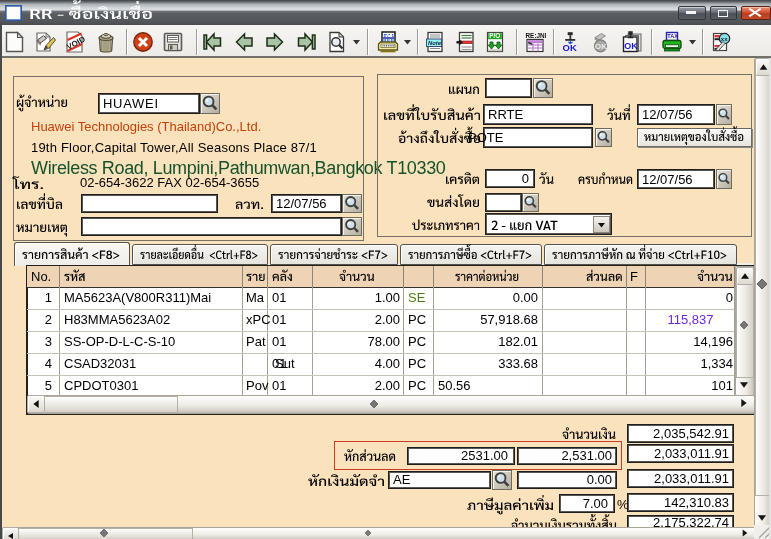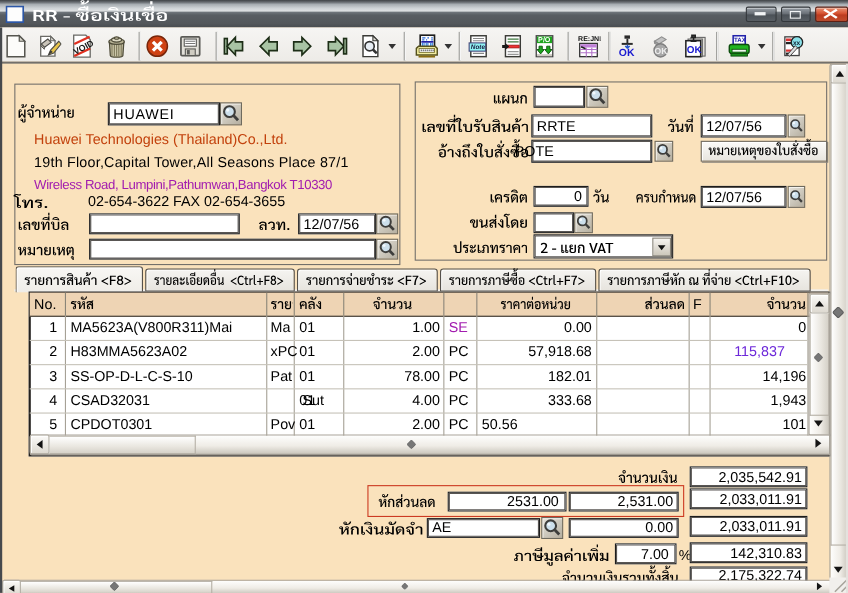--- a/index.html
+++ b/index.html
@@ -187,21 +187,21 @@
 <div style="position:absolute;left:98px;top:93px;width:100px;height:19px;background:#fff;border:1px solid #1d1d1d;box-shadow:inset 0 0 0 1px rgba(48,44,40,0.8);"></div>
 <div class="lt" style="left:103px;top:97.0px;font-size:13px;color:#000;line-height:13px;white-space:pre;letter-spacing:0.7px;">HUAWEI</div>
 <div style="position:absolute;left:200px;top:93px;width:18px;height:19px;background:linear-gradient(135deg,#e5e2da,#b5afa0);border:1px solid #6e6a5e;box-shadow:inset 1px 1px 0 #f6f4ef;">
 <svg width="18" height="19" viewBox="0 0 18 18">
       <circle cx="7.6" cy="7" r="4.9" fill="#ccdfeb" stroke="#3e3e3c" stroke-width="1.9"></circle>
       <line x1="11.3" y1="10.6" x2="15.4" y2="14.8" stroke="#3e3e3c" stroke-width="2.6"></line>
       <circle cx="6" cy="5.6" r="1.4" fill="#f2f8fc"></circle>
     </svg></div>
 <div class="lt" style="left:31px;top:120.0px;font-size:13px;color:#c2410c;line-height:13px;white-space:pre;">Huawei Technologies (Thailand)Co.,Ltd.</div>
 <div class="lt" style="left:31px;top:141.0px;font-size:13px;color:#000;line-height:13px;white-space:pre;letter-spacing:0.2px;">19th Floor,Capital Tower,All Seasons Place 87/1</div>
-<div class="lt" style="left:31px;top:162.0px;font-size:12px;color:#a21caf;line-height:13px;white-space:pre;letter-spacing:-0.35px;">Wireless Road, Lumpini,Pathumwan,Bangkok T10330</div>
+<div class="lt" style="left:31px;top:162.0px;font-size:18px;color:#14532d;line-height:13px;white-space:pre;letter-spacing:-0.35px;">Wireless Road, Lumpini,Pathumwan,Bangkok T10330</div>
 <svg class="tt" style="left:13.0px;top:189px">
     <path d="M4.7 -1.2Q4.7 -0.6 4.3 -0.2Q3.9 0.1 3.2 0.1Q2.6 0.1 2.2 -0.3Q1.8 -0.7 1.8 -1.3V-9.0Q1.8 -9.4 1.4 -9.7Q1.0 -10.0 0.5 -10.2Q-0.1 -10.4 -0.6 -10.5Q-0.6 -11.2 -0.3 -11.7Q-0.0 -12.2 0.4 -12.5Q0.9 -12.7 1.4 -12.7Q1.8 -12.7 2.1 -12.6Q2.4 -12.5 2.8 -12.3Q3.2 -12.1 3.4 -12.1Q3.5 -12.1 3.6 -12.3Q3.8 -12.4 3.8 -12.6L4.7 -12.5Q4.6 -11.9 4.3 -11.5Q4.0 -11.2 3.5 -11.2Q3.3 -11.2 3.0 -11.2Q2.8 -11.3 2.4 -11.4Q2.1 -11.6 1.9 -11.6Q1.7 -11.7 1.5 -11.7Q1.2 -11.7 1.0 -11.5Q0.8 -11.4 0.7 -11.1Q3.1 -10.5 3.1 -9.1V-2.5Q3.2 -2.6 3.3 -2.6Q3.9 -2.6 4.3 -2.2Q4.7 -1.8 4.7 -1.2ZM3.9 -1.2Q3.9 -1.5 3.8 -1.7Q3.6 -1.8 3.3 -1.8Q3.1 -1.8 2.9 -1.7Q2.7 -1.5 2.7 -1.2Q2.7 -1.0 2.9 -0.8Q3.1 -0.6 3.3 -0.6Q3.6 -0.6 3.8 -0.8Q3.9 -1.0 3.9 -1.2Z M12.8 -6.0V0.0H11.5V-6.0Q11.5 -6.6 11.1 -6.6Q10.8 -6.6 10.7 -6.2L8.3 0.0H6.9V-5.0Q6.8 -4.9 6.7 -4.9Q6.1 -4.9 5.7 -5.3Q5.3 -5.7 5.3 -6.3Q5.3 -6.9 5.7 -7.2Q6.1 -7.6 6.7 -7.6Q7.4 -7.6 7.8 -7.2Q8.2 -6.8 8.2 -6.2V-2.9Q8.2 -2.5 8.2 -2.0Q8.1 -1.6 8.1 -1.5L8.5 -3.1L9.7 -6.4Q10.1 -7.6 11.3 -7.6Q12.8 -7.6 12.8 -6.0ZM7.3 -6.3Q7.3 -6.5 7.1 -6.7Q6.9 -6.9 6.7 -6.9Q6.4 -6.9 6.2 -6.7Q6.1 -6.5 6.1 -6.3Q6.1 -6.0 6.2 -5.8Q6.4 -5.7 6.7 -5.7Q6.9 -5.7 7.1 -5.8Q7.3 -6.0 7.3 -6.3Z M15.5 -5.9Q17.0 -5.7 18.0 -5.3Q18.9 -4.8 18.9 -4.1V-1.3Q18.9 -0.7 18.5 -0.3Q18.1 0.1 17.5 0.1Q16.8 0.1 16.4 -0.2Q16.0 -0.6 16.0 -1.2Q16.0 -1.8 16.4 -2.2Q16.8 -2.6 17.4 -2.6Q17.5 -2.6 17.6 -2.5V-3.9Q17.6 -4.3 16.6 -4.6Q15.6 -4.9 14.1 -5.1Q14.1 -6.3 14.6 -7.0Q15.2 -7.6 16.1 -7.6Q16.4 -7.6 16.7 -7.6Q17.0 -7.5 17.4 -7.4Q17.5 -7.3 17.7 -7.3Q18.0 -7.2 18.2 -7.2Q18.3 -7.2 18.5 -7.3Q18.6 -7.5 18.7 -7.7L19.6 -7.4Q19.4 -6.8 19.1 -6.5Q18.8 -6.2 18.4 -6.2Q18.2 -6.2 17.9 -6.2Q17.6 -6.3 17.4 -6.4Q17.1 -6.4 16.8 -6.5Q16.5 -6.6 16.3 -6.6Q16.0 -6.6 15.7 -6.4Q15.5 -6.2 15.5 -5.9ZM18.0 -1.2Q18.0 -1.5 17.8 -1.7Q17.6 -1.8 17.4 -1.8Q17.1 -1.8 16.9 -1.7Q16.8 -1.5 16.8 -1.2Q16.8 -1.0 16.9 -0.8Q17.1 -0.6 17.4 -0.6Q17.6 -0.6 17.8 -0.8Q18.0 -1.0 18.0 -1.2Z M20.9 -0.8Q20.9 -1.2 21.1 -1.5Q21.4 -1.8 21.8 -1.8Q22.2 -1.8 22.4 -1.5Q22.7 -1.2 22.7 -0.8Q22.7 -0.4 22.4 -0.1Q22.2 0.1 21.8 0.1Q21.4 0.1 21.1 -0.1Q20.9 -0.4 20.9 -0.8Z" fill="#000" transform="scale(1.3197 1)"></path>
   </svg>
 <div class="lt" style="left:80px;top:176.0px;font-size:13px;color:#000;line-height:13px;white-space:pre;">02-654-3622 FAX 02-654-3655</div>
 <svg class="tt" style="left:16.0px;top:209px">
     <path d="M3.9 -1.2Q3.9 -0.6 3.5 -0.2Q3.1 0.1 2.5 0.1Q1.8 0.1 1.4 -0.3Q1.0 -0.7 1.0 -1.3V-7.5H2.3V-2.5Q2.4 -2.6 2.5 -2.6Q3.1 -2.6 3.5 -2.2Q3.9 -1.8 3.9 -1.2ZM3.1 -1.2Q3.1 -1.5 3.0 -1.7Q2.8 -1.8 2.5 -1.8Q2.3 -1.8 2.1 -1.7Q1.9 -1.5 1.9 -1.2Q1.9 -1.0 2.1 -0.8Q2.3 -0.6 2.5 -0.6Q2.8 -0.6 3.0 -0.8Q3.1 -1.0 3.1 -1.2Z M10.8 -5.4V0.0H9.5V-3.0Q9.5 -3.5 9.0 -3.9Q8.5 -4.2 7.8 -4.2Q7.2 -4.2 6.7 -3.9Q6.3 -3.6 6.3 -3.0V-2.5Q6.4 -2.6 6.6 -2.6Q7.2 -2.6 7.5 -2.2Q7.9 -1.8 7.9 -1.2Q7.9 -0.6 7.5 -0.2Q7.1 0.1 6.5 0.1Q5.8 0.1 5.4 -0.3Q5.0 -0.7 5.0 -1.3V-3.0Q5.0 -3.7 5.4 -4.1Q5.7 -4.6 6.3 -4.9Q7.0 -5.1 7.7 -5.1Q8.2 -5.1 8.7 -5.0Q9.2 -4.8 9.5 -4.5V-5.4Q9.5 -5.9 9.0 -6.3Q8.6 -6.6 7.7 -6.6Q6.9 -6.6 6.4 -6.3Q5.9 -6.0 5.8 -5.4H4.5Q4.6 -6.4 5.5 -7.0Q6.3 -7.6 7.7 -7.6Q9.1 -7.6 10.0 -7.0Q10.8 -6.4 10.8 -5.4ZM6.6 -1.8Q6.3 -1.8 6.1 -1.7Q6.0 -1.5 6.0 -1.2Q6.0 -1.0 6.1 -0.8Q6.3 -0.6 6.6 -0.6Q6.8 -0.6 7.0 -0.8Q7.1 -1.0 7.1 -1.2Q7.1 -1.5 7.0 -1.7Q6.8 -1.8 6.6 -1.8Z M18.7 -7.5V-1.8Q18.7 -0.8 18.1 -0.4Q17.5 0.1 16.5 0.1Q15.4 0.1 14.9 -0.4Q14.3 -0.8 14.3 -1.8V-3.0Q14.3 -3.4 14.4 -3.6Q14.5 -3.9 14.8 -4.3Q15.1 -4.7 15.2 -5.0Q15.3 -5.3 15.3 -5.7Q15.3 -6.2 15.0 -6.5Q14.7 -6.7 14.2 -6.7Q13.6 -6.7 13.3 -6.5Q13.3 -6.5 13.4 -6.5Q13.9 -6.5 14.3 -6.2Q14.6 -5.8 14.6 -5.3Q14.6 -4.7 14.3 -4.3Q13.9 -4.0 13.3 -4.0Q12.7 -4.0 12.3 -4.4Q11.9 -4.8 11.9 -5.5Q11.9 -6.4 12.5 -7.0Q13.2 -7.6 14.3 -7.6Q15.3 -7.6 15.9 -7.2Q16.5 -6.7 16.5 -5.8Q16.5 -5.4 16.4 -5.0Q16.2 -4.7 16.0 -4.3Q15.8 -3.9 15.7 -3.6Q15.6 -3.4 15.6 -3.0V-1.7Q15.6 -1.3 15.8 -1.1Q16.1 -0.9 16.5 -0.9Q16.9 -0.9 17.2 -1.1Q17.4 -1.3 17.4 -1.7V-7.5ZM13.3 -5.8Q13.1 -5.8 12.9 -5.7Q12.7 -5.5 12.7 -5.3Q12.7 -5.0 12.9 -4.8Q13.1 -4.7 13.3 -4.7Q13.6 -4.7 13.7 -4.8Q13.9 -5.0 13.9 -5.3Q13.9 -5.5 13.7 -5.7Q13.6 -5.8 13.3 -5.8Z M27.3 -6.0V0.0H26.0V-6.0Q26.0 -6.6 25.7 -6.6Q25.3 -6.6 25.2 -6.2L22.8 0.0H21.5V-5.0Q21.4 -4.9 21.2 -4.9Q20.6 -4.9 20.3 -5.3Q19.9 -5.7 19.9 -6.3Q19.9 -6.9 20.3 -7.2Q20.7 -7.6 21.3 -7.6Q22.0 -7.6 22.4 -7.2Q22.8 -6.8 22.8 -6.2V-2.9Q22.8 -2.5 22.7 -2.0Q22.7 -1.6 22.7 -1.5L23.1 -3.1L24.3 -6.4Q24.7 -7.6 25.9 -7.6Q27.3 -7.6 27.3 -6.0ZM21.8 -6.3Q21.8 -6.5 21.7 -6.7Q21.5 -6.9 21.2 -6.9Q21.0 -6.9 20.8 -6.7Q20.6 -6.5 20.6 -6.3Q20.6 -6.0 20.8 -5.8Q21.0 -5.7 21.2 -5.7Q21.5 -5.7 21.7 -5.8Q21.8 -6.0 21.8 -6.3Z M27.4 -8.6Q26.5 -8.9 25.2 -9.1Q23.9 -9.4 22.7 -9.4Q21.9 -9.4 21.3 -9.3Q21.3 -10.4 22.1 -11.0Q22.9 -11.7 24.2 -11.7Q25.4 -11.7 26.2 -11.1V-12.4H27.3V-9.2Q27.4 -8.8 27.4 -8.6ZM26.3 -9.6Q26.0 -10.2 25.4 -10.6Q24.9 -10.9 24.2 -10.9Q23.6 -10.9 23.1 -10.7Q22.7 -10.4 22.5 -10.0Q22.7 -10.0 23.2 -10.0Q24.0 -10.0 24.8 -9.9Q25.6 -9.8 26.3 -9.6Z M26.2 -15.7H27.3V-13.1H26.2Z M35.7 -7.5V-1.7Q35.7 -0.8 35.0 -0.3Q34.3 0.1 32.9 0.1Q31.6 0.1 30.9 -0.3Q30.1 -0.8 30.1 -1.7V-5.0Q30.0 -4.9 29.9 -4.9Q29.3 -4.9 28.9 -5.3Q28.5 -5.7 28.5 -6.3Q28.5 -6.9 28.9 -7.2Q29.3 -7.6 29.9 -7.6Q30.6 -7.6 31.0 -7.2Q31.4 -6.8 31.4 -6.2V-1.8Q31.4 -1.4 31.8 -1.1Q32.2 -0.9 32.9 -0.9Q33.6 -0.9 34.0 -1.1Q34.4 -1.4 34.4 -1.8V-7.5ZM30.5 -6.3Q30.5 -6.5 30.3 -6.7Q30.1 -6.9 29.9 -6.9Q29.6 -6.9 29.4 -6.7Q29.3 -6.5 29.3 -6.3Q29.3 -6.0 29.4 -5.8Q29.6 -5.7 29.9 -5.7Q30.1 -5.7 30.3 -5.8Q30.5 -6.0 30.5 -6.3Z M31.1 -9.4Q30.4 -9.4 29.8 -9.3Q29.8 -10.4 30.6 -11.0Q31.4 -11.7 32.6 -11.7Q34.0 -11.7 34.9 -10.9Q35.7 -10.0 35.8 -8.6Q34.9 -8.9 33.6 -9.1Q32.3 -9.4 31.1 -9.4ZM32.7 -10.9Q32.0 -10.9 31.6 -10.7Q31.1 -10.4 31.0 -10.0Q31.2 -10.0 31.7 -10.0Q32.5 -10.0 33.3 -9.9Q34.1 -9.8 34.7 -9.6Q34.4 -10.2 33.9 -10.6Q33.4 -10.9 32.7 -10.9Z M43.4 -5.4V0.0H42.1V-3.0Q42.1 -3.5 41.6 -3.9Q41.1 -4.2 40.4 -4.2Q39.7 -4.2 39.3 -3.9Q38.9 -3.6 38.9 -3.0V-2.5Q39.0 -2.6 39.1 -2.6Q39.7 -2.6 40.1 -2.2Q40.5 -1.8 40.5 -1.2Q40.5 -0.6 40.1 -0.2Q39.7 0.1 39.0 0.1Q38.4 0.1 38.0 -0.3Q37.6 -0.7 37.6 -1.3V-3.0Q37.6 -3.7 37.9 -4.1Q38.3 -4.6 38.9 -4.9Q39.5 -5.1 40.3 -5.1Q40.8 -5.1 41.3 -5.0Q41.8 -4.8 42.1 -4.5V-5.4Q42.1 -5.9 41.6 -6.3Q41.1 -6.6 40.3 -6.6Q39.5 -6.6 39.0 -6.3Q38.4 -6.0 38.3 -5.4H37.1Q37.2 -6.4 38.0 -7.0Q38.9 -7.6 40.3 -7.6Q41.7 -7.6 42.5 -7.0Q43.4 -6.4 43.4 -5.4ZM39.1 -1.8Q38.9 -1.8 38.7 -1.7Q38.5 -1.5 38.5 -1.2Q38.5 -1.0 38.7 -0.8Q38.9 -0.6 39.1 -0.6Q39.4 -0.6 39.6 -0.8Q39.7 -1.0 39.7 -1.2Q39.7 -1.5 39.6 -1.7Q39.4 -1.8 39.1 -1.8Z" fill="#000" transform="scale(1.0612 1)"></path>
   </svg>
 <div style="position:absolute;left:81px;top:194px;width:135px;height:17px;background:#fff;border:1px solid #1d1d1d;box-shadow:inset 0 0 0 1px rgba(48,44,40,0.8);"></div>
 <svg class="tt" style="left:235.0px;top:209px">
     <path d="M6.7 -5.4V0.0H5.4V-3.0Q5.4 -3.5 4.9 -3.9Q4.4 -4.2 3.7 -4.2Q3.1 -4.2 2.6 -3.9Q2.2 -3.6 2.2 -3.0V-2.5Q2.3 -2.6 2.5 -2.6Q3.1 -2.6 3.4 -2.2Q3.8 -1.8 3.8 -1.2Q3.8 -0.6 3.4 -0.2Q3.0 0.1 2.4 0.1Q1.7 0.1 1.3 -0.3Q0.9 -0.7 0.9 -1.3V-3.0Q0.9 -3.7 1.3 -4.1Q1.6 -4.6 2.2 -4.9Q2.9 -5.1 3.6 -5.1Q4.1 -5.1 4.6 -5.0Q5.1 -4.8 5.4 -4.5V-5.4Q5.4 -5.9 4.9 -6.3Q4.5 -6.6 3.6 -6.6Q2.8 -6.6 2.3 -6.3Q1.8 -6.0 1.7 -5.4H0.4Q0.5 -6.4 1.4 -7.0Q2.2 -7.6 3.6 -7.6Q5.0 -7.6 5.9 -7.0Q6.7 -6.4 6.7 -5.4ZM2.5 -1.8Q2.2 -1.8 2.0 -1.7Q1.9 -1.5 1.9 -1.2Q1.9 -1.0 2.0 -0.8Q2.2 -0.6 2.5 -0.6Q2.7 -0.6 2.9 -0.8Q3.1 -1.0 3.1 -1.2Q3.1 -1.5 2.9 -1.7Q2.7 -1.8 2.5 -1.8Z M13.5 -5.3V-1.3Q13.5 -0.7 13.1 -0.3Q12.6 0.1 12.0 0.1Q11.3 0.1 11.0 -0.2Q10.6 -0.6 10.6 -1.2Q10.6 -1.8 10.9 -2.2Q11.3 -2.6 11.9 -2.6Q12.1 -2.6 12.2 -2.5V-5.2Q12.2 -5.9 11.8 -6.2Q11.4 -6.6 10.7 -6.6Q10.1 -6.6 9.7 -6.2Q9.2 -5.9 9.1 -5.3H7.9Q7.9 -6.4 8.7 -7.0Q9.5 -7.6 10.7 -7.6Q12.0 -7.6 12.7 -7.0Q13.5 -6.4 13.5 -5.3ZM12.5 -1.2Q12.5 -1.5 12.3 -1.7Q12.2 -1.8 11.9 -1.8Q11.6 -1.8 11.5 -1.7Q11.3 -1.5 11.3 -1.2Q11.3 -1.0 11.5 -0.8Q11.6 -0.6 11.9 -0.6Q12.2 -0.6 12.3 -0.8Q12.5 -1.0 12.5 -1.2Z M22.1 -6.0V0.0H20.8V-6.0Q20.8 -6.6 20.4 -6.6Q20.1 -6.6 20.0 -6.2L17.6 0.0H16.3V-5.0Q16.1 -4.9 16.0 -4.9Q15.4 -4.9 15.0 -5.3Q14.7 -5.7 14.7 -6.3Q14.7 -6.9 15.0 -7.2Q15.4 -7.6 16.1 -7.6Q16.7 -7.6 17.1 -7.2Q17.6 -6.8 17.6 -6.2V-2.9Q17.6 -2.5 17.5 -2.0Q17.5 -1.6 17.5 -1.5L17.8 -3.1L19.0 -6.4Q19.5 -7.6 20.6 -7.6Q22.1 -7.6 22.1 -6.0ZM16.6 -6.3Q16.6 -6.5 16.4 -6.7Q16.3 -6.9 16.0 -6.9Q15.7 -6.9 15.6 -6.7Q15.4 -6.5 15.4 -6.3Q15.4 -6.0 15.6 -5.8Q15.7 -5.7 16.0 -5.7Q16.3 -5.7 16.4 -5.8Q16.6 -6.0 16.6 -6.3Z M23.8 -0.8Q23.8 -1.2 24.1 -1.5Q24.3 -1.8 24.8 -1.8Q25.2 -1.8 25.4 -1.5Q25.6 -1.2 25.6 -0.8Q25.6 -0.4 25.4 -0.1Q25.2 0.1 24.8 0.1Q24.3 0.1 24.1 -0.1Q23.8 -0.4 23.8 -0.8Z" fill="#000" transform="scale(1.0957 1)"></path>
@@ -375,21 +375,21 @@
   </svg>
 <div class="lt" style="left:630px;top:270.0px;font-size:13px;color:#000;line-height:13px;white-space:pre;">F</div>
 <svg class="tt" style="left:697.3px;top:281px">
     <path d="M2.8 -1.0 2.6 -2.3Q2.4 -2.3 2.2 -2.3Q1.6 -2.3 1.3 -2.6Q0.9 -2.9 0.9 -3.5Q0.9 -4.0 1.3 -4.3Q1.7 -4.7 2.2 -4.7Q2.7 -4.7 3.0 -4.4Q3.4 -4.1 3.4 -3.7L3.9 -1.2Q3.9 -1.1 4.0 -1.0Q4.2 -0.9 4.4 -0.9Q4.9 -0.9 4.9 -1.3V-5.2Q4.9 -5.7 4.5 -6.0Q4.0 -6.3 3.3 -6.3Q2.6 -6.3 2.1 -6.0Q1.7 -5.7 1.6 -5.2H0.3Q0.4 -6.2 1.2 -6.8Q2.0 -7.3 3.4 -7.3Q4.6 -7.3 5.4 -6.8Q6.1 -6.2 6.1 -5.3V-1.4Q6.1 -0.6 5.7 -0.3Q5.2 0.1 4.4 0.1Q3.7 0.1 3.3 -0.2Q2.9 -0.5 2.8 -1.0ZM2.7 -3.5Q2.7 -3.7 2.5 -3.9Q2.4 -4.0 2.1 -4.0Q1.9 -4.0 1.8 -3.9Q1.6 -3.7 1.6 -3.5Q1.6 -3.2 1.8 -3.1Q1.9 -2.9 2.1 -2.9Q2.4 -2.9 2.5 -3.1Q2.7 -3.2 2.7 -3.5Z M3.8 -9.8Q3.8 -10.4 4.2 -10.8Q4.7 -11.2 5.4 -11.2Q6.0 -11.2 6.5 -10.8Q6.9 -10.4 6.9 -9.8Q6.9 -9.1 6.5 -8.7Q6.0 -8.3 5.4 -8.3Q4.7 -8.3 4.2 -8.7Q3.8 -9.1 3.8 -9.8ZM6.1 -9.8Q6.1 -10.1 5.9 -10.3Q5.7 -10.5 5.4 -10.5Q5.0 -10.5 4.8 -10.3Q4.6 -10.1 4.6 -9.8Q4.6 -9.4 4.8 -9.2Q5.0 -9.0 5.4 -9.0Q5.7 -9.0 5.9 -9.2Q6.1 -9.4 6.1 -9.8Z M11.1 -5.2Q11.1 -5.8 10.7 -6.1Q10.4 -6.3 9.8 -6.3Q9.2 -6.3 8.9 -6.0Q8.5 -5.7 8.5 -5.1H7.3Q7.3 -6.1 8.0 -6.7Q8.7 -7.3 9.8 -7.3Q11.0 -7.3 11.6 -6.8Q12.3 -6.2 12.3 -5.3V0.0H11.1Z M20.6 -1.2Q20.6 -0.6 20.2 -0.3Q19.9 0.1 19.2 0.1Q18.7 0.1 18.3 -0.2Q17.9 -0.6 17.9 -1.2V-1.2Q17.4 -1.0 17.0 -0.7Q16.5 -0.4 16.2 0.0H15.0V-4.8Q14.9 -4.7 14.7 -4.7Q14.2 -4.7 13.8 -5.1Q13.4 -5.5 13.4 -6.0Q13.4 -6.6 13.8 -7.0Q14.2 -7.3 14.8 -7.3Q15.4 -7.3 15.8 -6.9Q16.2 -6.6 16.2 -6.0V-1.2Q16.4 -1.4 16.7 -1.6Q17.1 -1.9 17.6 -2.1Q18.2 -2.4 18.5 -2.6Q18.8 -2.8 18.9 -3.0Q19.0 -3.2 19.0 -3.6V-7.2H20.3V-3.6Q20.3 -3.2 20.2 -2.9Q20.0 -2.6 19.8 -2.4Q20.2 -2.2 20.4 -1.9Q20.6 -1.6 20.6 -1.2ZM15.3 -6.0Q15.3 -6.3 15.1 -6.4Q15.0 -6.6 14.7 -6.6Q14.5 -6.6 14.3 -6.4Q14.2 -6.3 14.2 -6.0Q14.2 -5.8 14.3 -5.6Q14.5 -5.5 14.7 -5.5Q15.0 -5.5 15.1 -5.6Q15.3 -5.8 15.3 -6.0ZM19.8 -1.2Q19.8 -1.4 19.7 -1.6Q19.5 -1.8 19.2 -1.8Q19.0 -1.8 18.8 -1.6Q18.7 -1.4 18.7 -1.2Q18.7 -0.9 18.8 -0.8Q19.0 -0.6 19.2 -0.6Q19.5 -0.6 19.7 -0.8Q19.8 -0.9 19.8 -1.2Z M26.8 -5.1V-1.2Q26.8 -0.6 26.4 -0.3Q26.0 0.1 25.4 0.1Q24.8 0.1 24.4 -0.2Q24.0 -0.6 24.0 -1.2Q24.0 -1.8 24.4 -2.1Q24.7 -2.5 25.3 -2.5Q25.4 -2.5 25.6 -2.4V-5.0Q25.6 -5.6 25.2 -6.0Q24.8 -6.3 24.1 -6.3Q23.5 -6.3 23.1 -6.0Q22.7 -5.7 22.6 -5.1H21.4Q21.5 -6.1 22.2 -6.7Q23.0 -7.3 24.2 -7.3Q25.4 -7.3 26.1 -6.7Q26.8 -6.2 26.8 -5.1ZM25.9 -1.2Q25.9 -1.4 25.7 -1.6Q25.6 -1.8 25.3 -1.8Q25.1 -1.8 24.9 -1.6Q24.7 -1.4 24.7 -1.2Q24.7 -0.9 24.9 -0.8Q25.1 -0.6 25.3 -0.6Q25.6 -0.6 25.7 -0.8Q25.9 -0.9 25.9 -1.2Z M35.1 -1.2Q35.1 -0.6 34.8 -0.3Q34.4 0.1 33.8 0.1Q33.2 0.1 32.8 -0.2Q32.4 -0.6 32.4 -1.2V-1.2Q31.9 -1.0 31.5 -0.7Q31.0 -0.4 30.7 0.0H29.5V-4.8Q29.4 -4.7 29.2 -4.7Q28.7 -4.7 28.3 -5.1Q27.9 -5.5 27.9 -6.0Q27.9 -6.6 28.3 -7.0Q28.7 -7.3 29.3 -7.3Q29.9 -7.3 30.3 -6.9Q30.7 -6.6 30.7 -6.0V-1.2Q30.9 -1.4 31.2 -1.6Q31.6 -1.9 32.1 -2.1Q32.7 -2.4 33.0 -2.6Q33.3 -2.8 33.4 -3.0Q33.5 -3.2 33.5 -3.6V-7.2H34.8V-3.6Q34.8 -3.2 34.7 -2.9Q34.5 -2.6 34.3 -2.4Q34.7 -2.2 34.9 -1.9Q35.1 -1.6 35.1 -1.2ZM29.8 -6.0Q29.8 -6.3 29.7 -6.4Q29.5 -6.6 29.2 -6.6Q29.0 -6.6 28.8 -6.4Q28.7 -6.3 28.7 -6.0Q28.7 -5.8 28.8 -5.6Q29.0 -5.5 29.2 -5.5Q29.5 -5.5 29.7 -5.6Q29.8 -5.8 29.8 -6.0ZM34.4 -1.2Q34.4 -1.4 34.2 -1.6Q34.0 -1.8 33.8 -1.8Q33.5 -1.8 33.4 -1.6Q33.2 -1.4 33.2 -1.2Q33.2 -0.9 33.4 -0.8Q33.5 -0.6 33.8 -0.6Q34.0 -0.6 34.2 -0.8Q34.4 -0.9 34.4 -1.2Z" fill="#000"></path>
   </svg>
 <div class="lt" style="left:32px;top:291.0px;width:20px;text-align:right;font-size:13px;color:#000;line-height:13px;white-space:pre;">1</div>
 <div class="lt" style="left:64px;top:291.0px;font-size:13px;color:#000;line-height:13px;white-space:pre;">MA5623A(V800R311)Mai</div>
 <div class="lt" style="left:246px;top:291.0px;font-size:13px;color:#000;line-height:13px;white-space:pre;">Ma</div>
 <div class="lt" style="left:272px;top:291.0px;font-size:13px;color:#000;line-height:13px;white-space:pre;">01</div>
 <div class="lt" style="left:320px;top:291.0px;width:80px;text-align:right;font-size:13px;color:#000;line-height:13px;white-space:pre;">1.00</div>
-<div class="lt" style="left:408px;top:291.0px;font-size:13px;color:#a21caf;line-height:13px;white-space:pre;">SE</div>
+<div class="lt" style="left:408px;top:291.0px;font-size:13px;color:#4d7c0f;line-height:13px;white-space:pre;">SE</div>
 <div class="lt" style="left:438px;top:291.0px;width:100px;text-align:right;font-size:13px;color:#000;line-height:13px;white-space:pre;">0.00</div>
 <div class="lt" style="left:648px;top:291.0px;width:85px;text-align:right;font-size:13px;color:#000;line-height:13px;white-space:pre;">0</div>
 <div class="lt" style="left:32px;top:313.0px;width:20px;text-align:right;font-size:13px;color:#000;line-height:13px;white-space:pre;">2</div>
 <div class="lt" style="left:64px;top:313.0px;font-size:13px;color:#000;line-height:13px;white-space:pre;">H83MMA5623A02</div>
 <div class="lt" style="left:246px;top:313.0px;font-size:13px;color:#000;line-height:13px;white-space:pre;">xPC</div>
 <div class="lt" style="left:272px;top:313.0px;font-size:13px;color:#000;line-height:13px;white-space:pre;">01</div>
 <div class="lt" style="left:320px;top:313.0px;width:80px;text-align:right;font-size:13px;color:#000;line-height:13px;white-space:pre;">2.00</div>
 <div class="lt" style="left:408px;top:313.0px;font-size:13px;color:#000;line-height:13px;white-space:pre;">PC</div>
 <div class="lt" style="left:438px;top:313.0px;width:100px;text-align:right;font-size:13px;color:#000;line-height:13px;white-space:pre;">57,918.68</div>
 <div class="lt" style="left:648px;top:313.0px;width:85px;text-align:center;font-size:13px;color:#6d28d9;line-height:13px;white-space:pre;">115,837</div>
@@ -401,21 +401,21 @@
 <div class="lt" style="left:408px;top:335.0px;font-size:13px;color:#000;line-height:13px;white-space:pre;">PC</div>
 <div class="lt" style="left:438px;top:335.0px;width:100px;text-align:right;font-size:13px;color:#000;line-height:13px;white-space:pre;">182.01</div>
 <div class="lt" style="left:648px;top:335.0px;width:85px;text-align:right;font-size:13px;color:#000;line-height:13px;white-space:pre;">14,196</div>
 <div class="lt" style="left:32px;top:357.0px;width:20px;text-align:right;font-size:13px;color:#000;line-height:13px;white-space:pre;">4</div>
 <div class="lt" style="left:64px;top:357.0px;font-size:13px;color:#000;line-height:13px;white-space:pre;">CSAD32031</div>
 <div class="lt" style="left:246px;top:357.0px;font-size:13px;color:#000;line-height:13px;white-space:pre;margin-left:29px;">Sut</div>
 <div class="lt" style="left:272px;top:357.0px;font-size:13px;color:#000;line-height:13px;white-space:pre;">01</div>
 <div class="lt" style="left:320px;top:357.0px;width:80px;text-align:right;font-size:13px;color:#000;line-height:13px;white-space:pre;">4.00</div>
 <div class="lt" style="left:408px;top:357.0px;font-size:13px;color:#000;line-height:13px;white-space:pre;">PC</div>
 <div class="lt" style="left:438px;top:357.0px;width:100px;text-align:right;font-size:13px;color:#000;line-height:13px;white-space:pre;">333.68</div>
-<div class="lt" style="left:648px;top:357.0px;width:85px;text-align:right;font-size:13px;color:#000;line-height:13px;white-space:pre;">1,943</div>
+<div class="lt" style="left:648px;top:357.0px;width:85px;text-align:right;font-size:13px;color:#000;line-height:13px;white-space:pre;">1,334</div>
 <div class="lt" style="left:32px;top:379.0px;width:20px;text-align:right;font-size:13px;color:#000;line-height:13px;white-space:pre;">5</div>
 <div class="lt" style="left:64px;top:379.0px;font-size:13px;color:#000;line-height:13px;white-space:pre;">CPDOT0301</div>
 <div class="lt" style="left:246px;top:379.0px;font-size:13px;color:#000;line-height:13px;white-space:pre;">Pov</div>
 <div class="lt" style="left:272px;top:379.0px;font-size:13px;color:#000;line-height:13px;white-space:pre;">01</div>
 <div class="lt" style="left:320px;top:379.0px;width:80px;text-align:right;font-size:13px;color:#000;line-height:13px;white-space:pre;">2.00</div>
 <div class="lt" style="left:408px;top:379.0px;font-size:13px;color:#000;line-height:13px;white-space:pre;">PC</div>
 <div class="lt" style="left:438px;top:379.0px;width:100px;font-size:13px;color:#000;line-height:13px;white-space:pre;">50.56</div>
 <div class="lt" style="left:648px;top:379.0px;width:85px;text-align:right;font-size:13px;color:#000;line-height:13px;white-space:pre;">101</div>
 <div style="position:absolute;left:735px;top:266px;width:18px;height:128px;background:linear-gradient(90deg,#fefefd,#efece6 55%,#cfcbc2 92%,#b5b0a6);border:1px solid #aaa49a;border-radius:2px"></div>
 <div style="position:absolute;left:736px;top:284px;width:16px;height:92px;background:linear-gradient(90deg,#fff,#e9e6df 60%,#d5d1c8);border:1px solid #b5b0a6;border-top-color:#fff;"></div>

